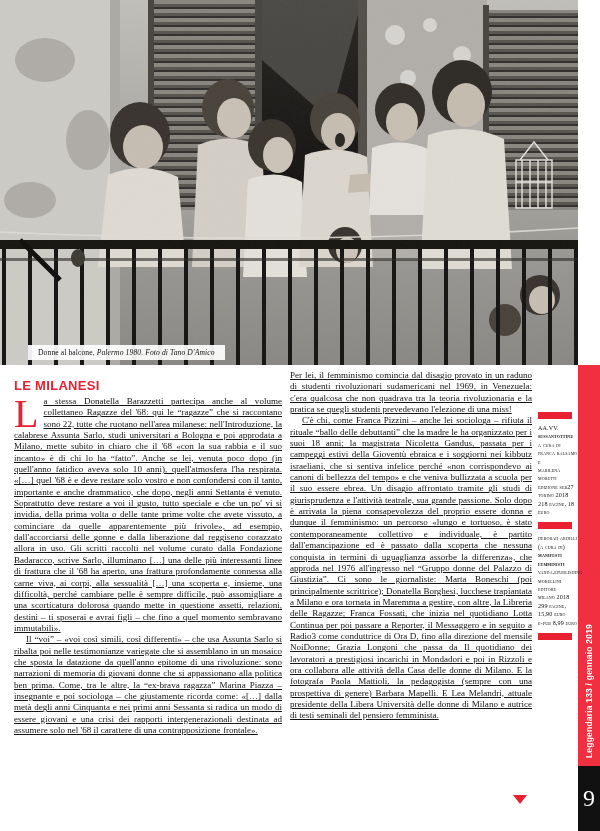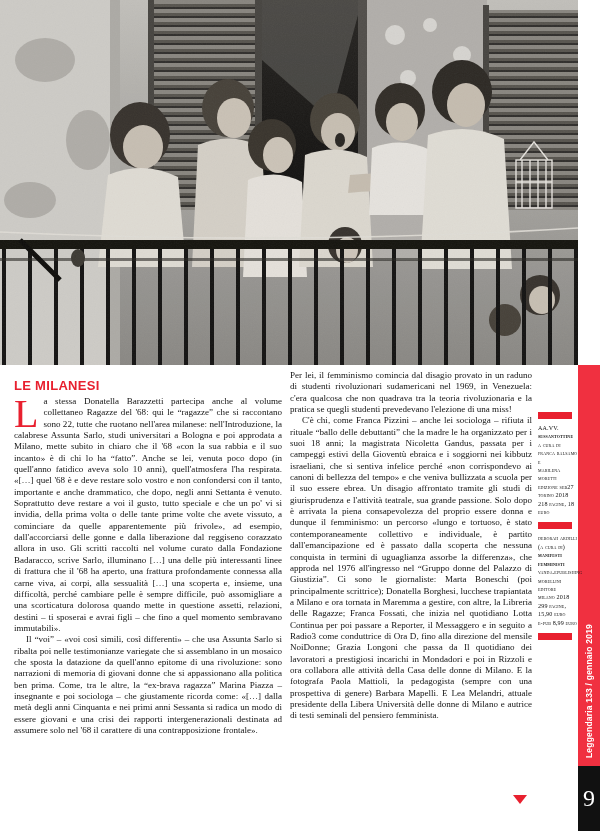--- a/index.html
+++ b/index.html
@@ -56,21 +56,21 @@
   
   .content { position: absolute; left: 0; top: 370px; width: 578px; height: 461px; }
 
   .kicker {
     position: absolute; left: 14px; top: 8px;
     color: #e8202f; font-family: "Liberation Sans", sans-serif;
     font-weight: 700; font-size: 13px; letter-spacing: .3px;
   }
 
   .col { position: absolute; font-size: 9.05px; line-height: 11.35px;
-         text-align: justify; color: #141414; }
+         text-align: justify; color: #141414; text-decoration: underline; }
   .col p { text-indent: 12px; margin: 0; }
   .col p.first { text-indent: 0; }
 
   .col-left  { left: 14px;  top: 26px; width: 268px; }
   .col-right { left: 290px; top: 0px;  width: 242px; }
 
   
   .dropcap {
     float: left;
     font-family: "Liberation Serif", serif;
@@ -224,20 +224,24 @@
       <path d="M0 232 q290 14 578 -4" stroke="#e9e6df" stroke-width="1.6" fill="none" opacity=".9"></path>
 
       <ellipse cx="78" cy="258" rx="7" ry="9" fill="#3f3c36"></ellipse>
       <path d="M20 240 l40 40" stroke="#0f0e0c" stroke-width="5"></path>
 
       <rect width="578" height="365" filter="url(#grain)" opacity=".55"></rect>
       <rect width="578" height="365" fill="#000" opacity="0.04"></rect>
     </svg>
   </div>
 
+  <div class="caption-box">
+    <span>Donne al balcone,</span>
+    <span class="it">Palermo 1980. Foto di Tano D'Amico</span>
+  </div>
 
   <div class="edge-bar"></div>
   <div class="edge-black"></div>
   <div class="edge-label">
     <span>Leggendaria 133 / gennaio 2019</span>
   </div>
   <div class="page-number">9</div>
 
   <div class="content">
 

